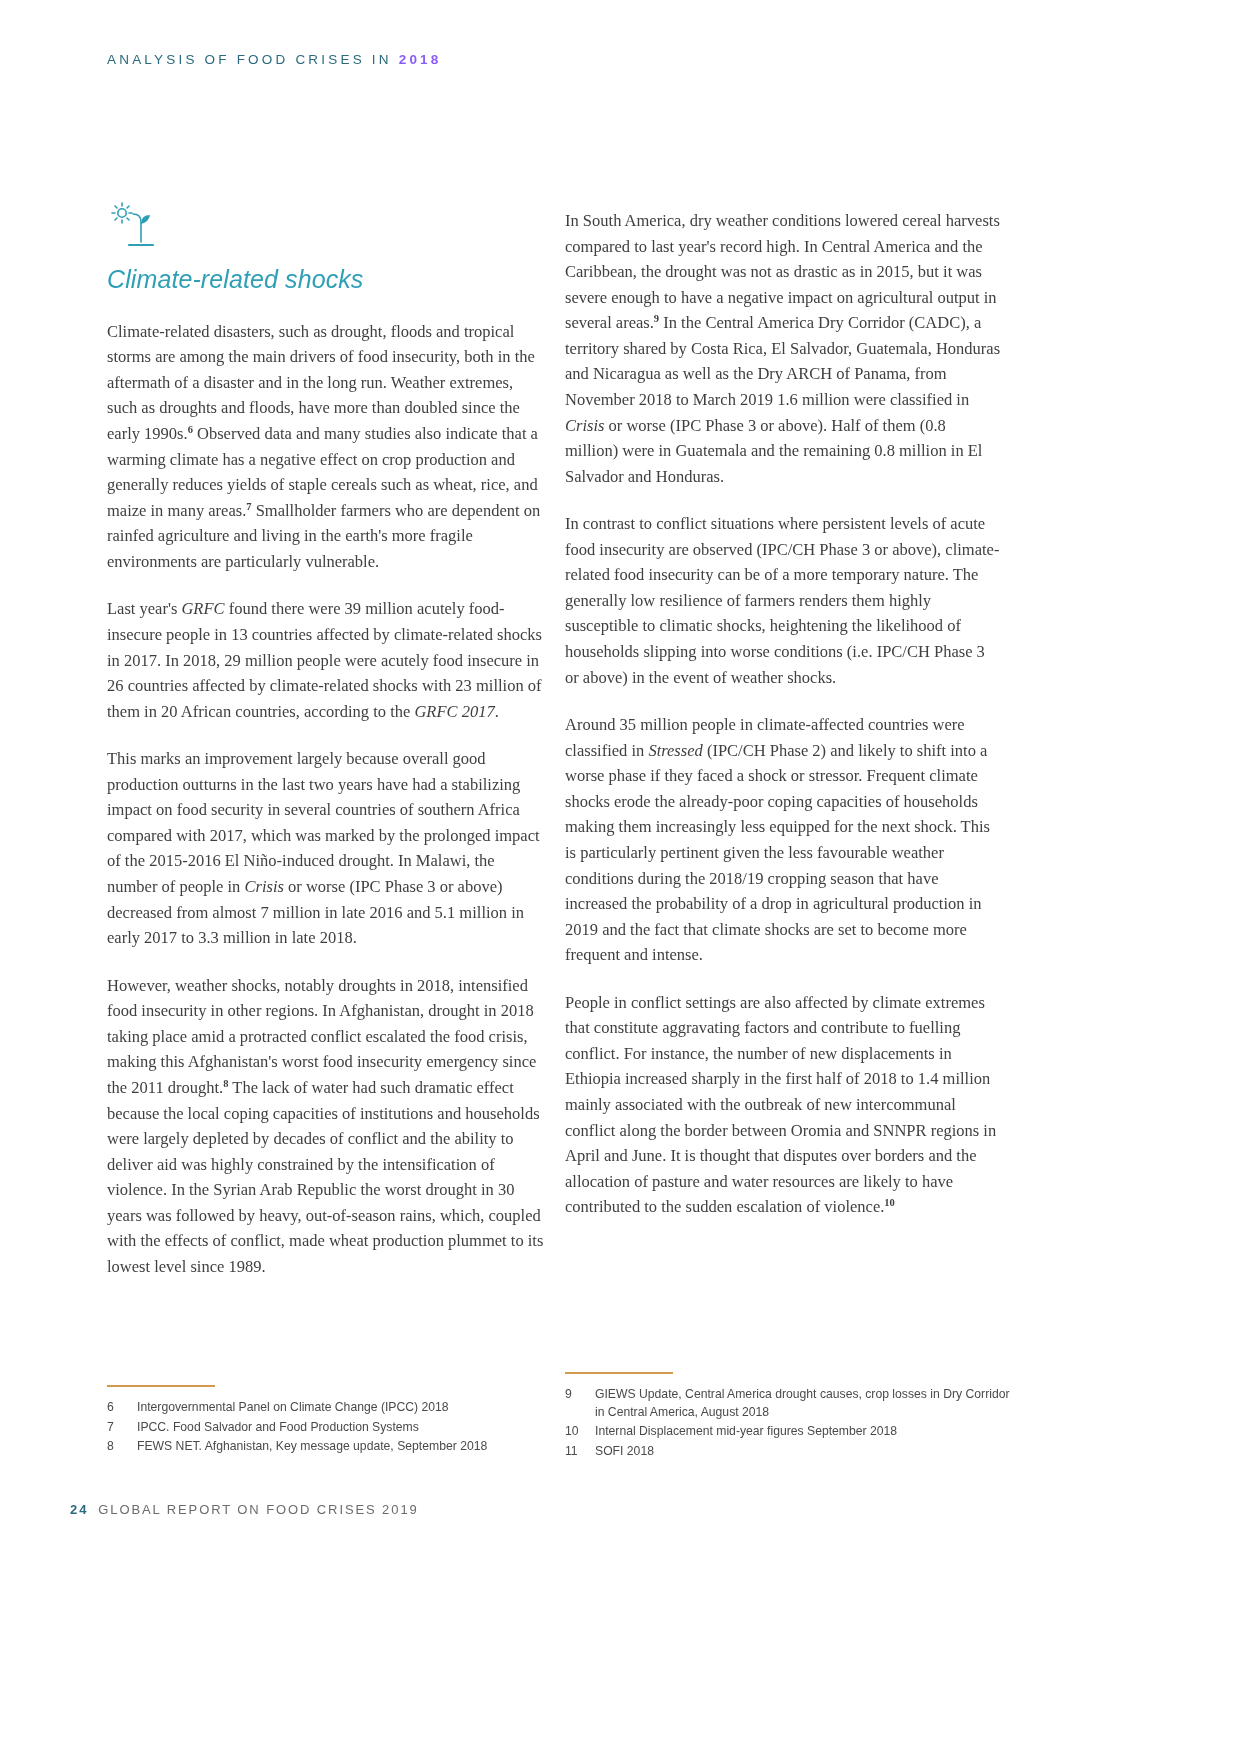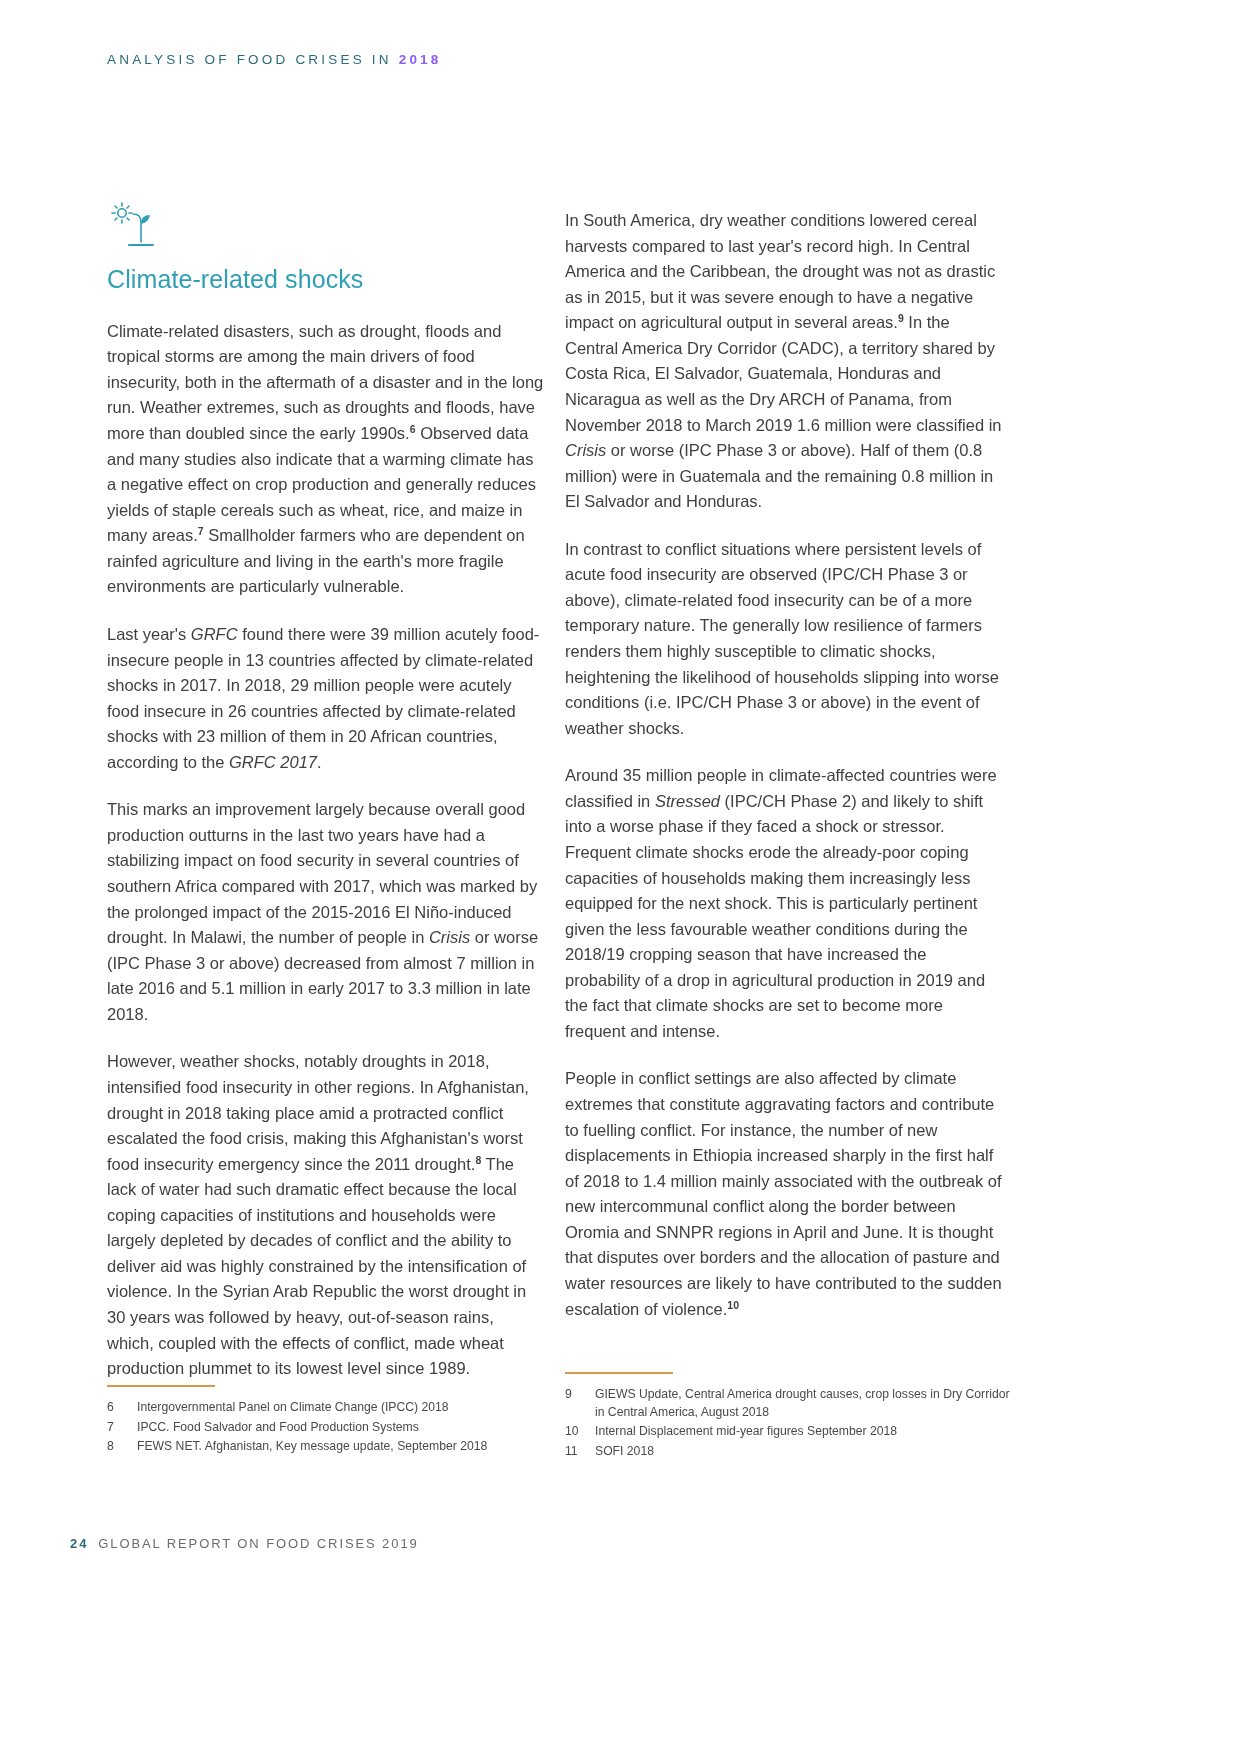--- a/index.html
+++ b/index.html
@@ -42,20 +42,21 @@
     font-size: 16.5px;
     line-height: 1.55;
     color: #3f3f3e;
   }
   .col.left  { left: 107px; }
   .col.right { left: 565px; top: 208px; }
 
   .col p {
     margin: 0 0 22px 0;
     text-align: left;
+    font-family: Liberation Serif, serif;
   }
 
   em { font-style: italic; }
 
   sup {
     font-size: 10.5px;
     line-height: 0;
     vertical-align: super;
     font-weight: 700;
   }
@@ -66,20 +67,21 @@
     width: 64px;
     height: 54px;
     margin-bottom: 6px;
   }
   .section-title {
     font-size: 25px;
     color: #2e9fb5;
     font-weight: 400;
     margin: 0 0 20px 0;
     letter-spacing: 0.1px;
+    font-style: italic;
   }
 
   
   .footnotes {
     position: absolute;
     bottom: 0;
     font-size: 12.2px;
     line-height: 1.45;
     color: #4a4a49;
   }
@@ -102,21 +104,20 @@
   .fn-text { flex: 1; }
 
   
   .footer {
     position: absolute;
     left: 70px;
     top: 1502px;
     font-size: 13px;
     letter-spacing: 1.9px;
     color: #6b6b6a;
-    margin-top: 34px;
   }
   .footer .pageno {
     color: #2b6a7c;
     font-weight: 700;
     margin-right: 10px;
   }
 </style>
 </head>
 <body>
 

